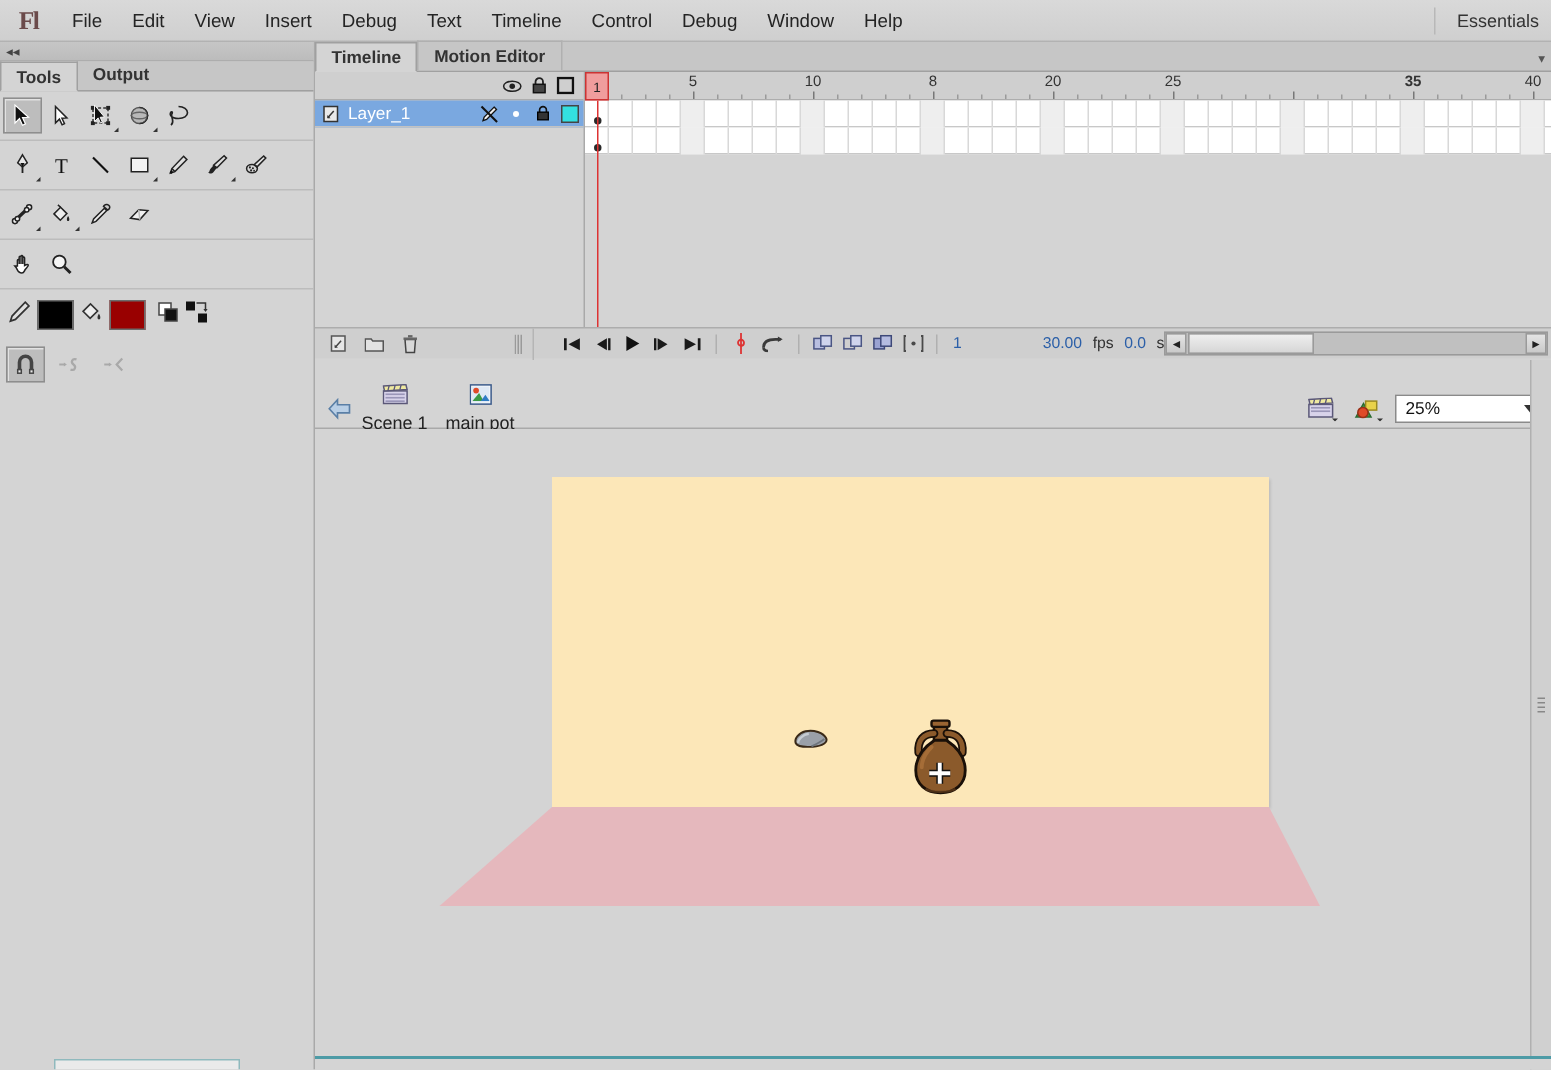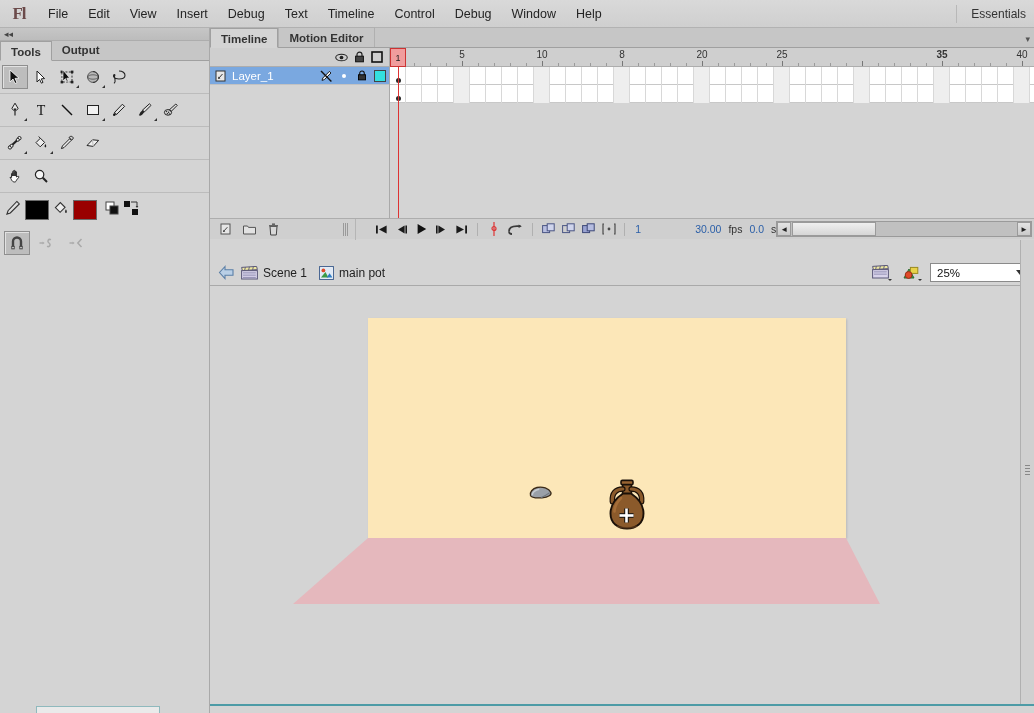--- a/index.html
+++ b/index.html
@@ -183,21 +183,21 @@
     margin-bottom:-1px; display:flex; align-items:center; gap:8px;
   }
   .doc-close { font-size:12px; color:#444; cursor:default; }
 
   
   .edit-bar {
     position:absolute; left:210px; top:260px; width:824px; height:26px;
     background:#d4d4d4; border-bottom:1px solid #a9a9a9;
     display:flex; align-items:center; padding-left:8px; gap:6px;
   }
-  .crumb { display:flex; align-items:center; gap:5px; font-size:12px; color:#222; }
+  .crumb { display:flex; align-items:center; gap:5px; font-size:12px; color:#222;flex-direction:column; }
   .eb-right { margin-left:auto; display:flex; align-items:center; gap:6px; padding-right:4px; }
   .zoom-select {
     width:100px; height:19px; background:#fff; border:1px solid #8a8a8a;
     display:flex; align-items:center; padding-left:6px; font-size:11.5px; color:#111;
     position:relative;
   }
   .zoom-caret { position:absolute; right:5px; top:6px; width:0;height:0;
      border-left:4px solid transparent; border-right:4px solid transparent;
      border-top:5px solid #333; }
 

